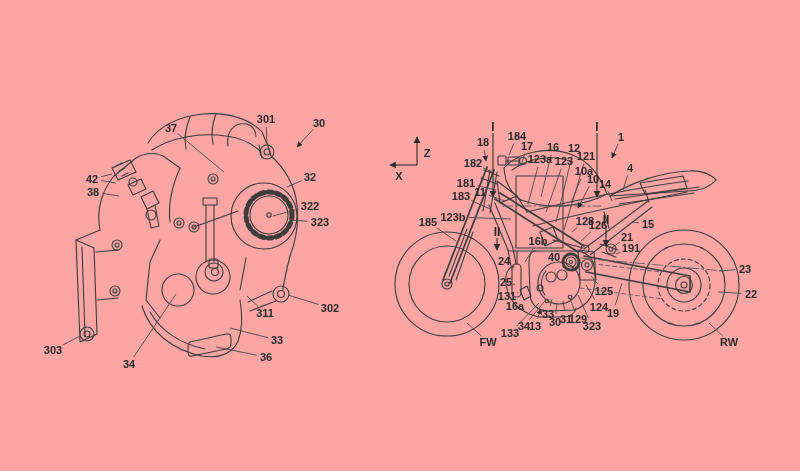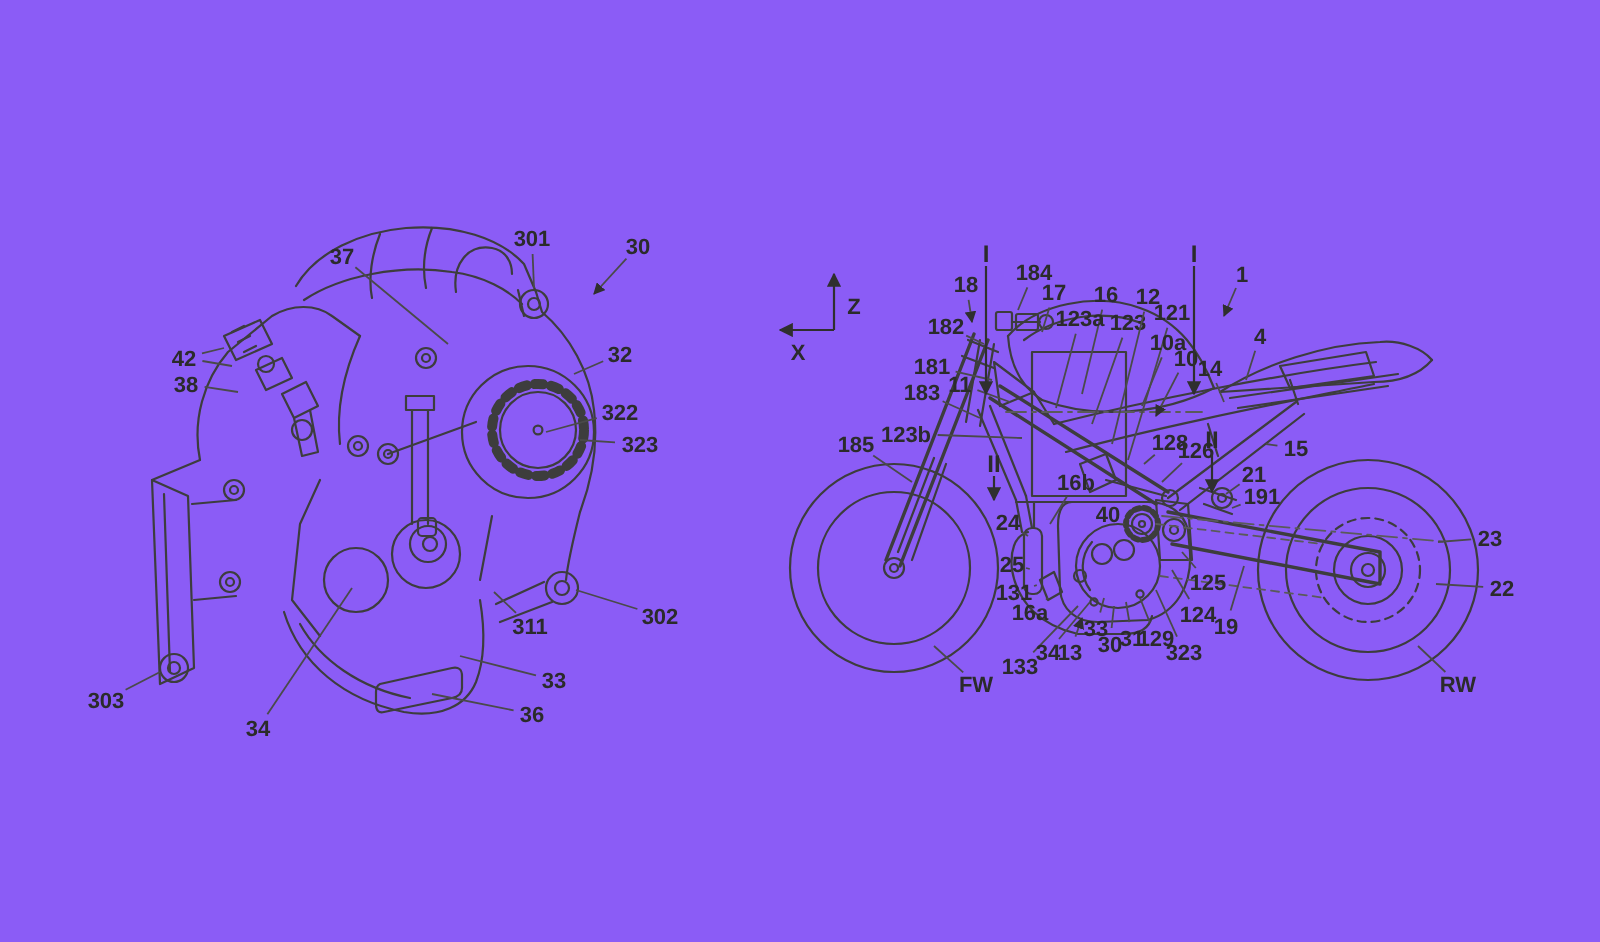--- a/index.html
+++ b/index.html
@@ -1,16 +1,16 @@
 <!DOCTYPE html>
 <html><head>
 <meta charset="utf-8">
 <style>
   html,body{margin:0;padding:0;background:#ffffff;}
-  .stage{position:relative;width:800px;height:471px;background:#8b5cf6;overflow:hidden;}
+  .stage{position:relative;width:800px;height:471px;background:#fca5a5;overflow:hidden;}
   svg{display:block;}
   .ln{stroke:#3d3d3d;fill:none;stroke-width:1.1;stroke-linecap:round;stroke-linejoin:round;}
   .thick{stroke-width:1.7;}
   .cl{stroke:#5a5a5a;fill:none;stroke-width:0.9;}
   .lead{stroke:#4a4a4a;stroke-width:0.9;fill:none;}
   .secline{stroke:#2f2f2f;stroke-width:1.1;fill:none;}
   text.ref{font:bold 11px "Liberation Sans",sans-serif;fill:#2b2b2b;}
   text.sec{font:bold 12px "Liberation Sans",sans-serif;fill:#2b2b2b;}
 </style>
 </head>

